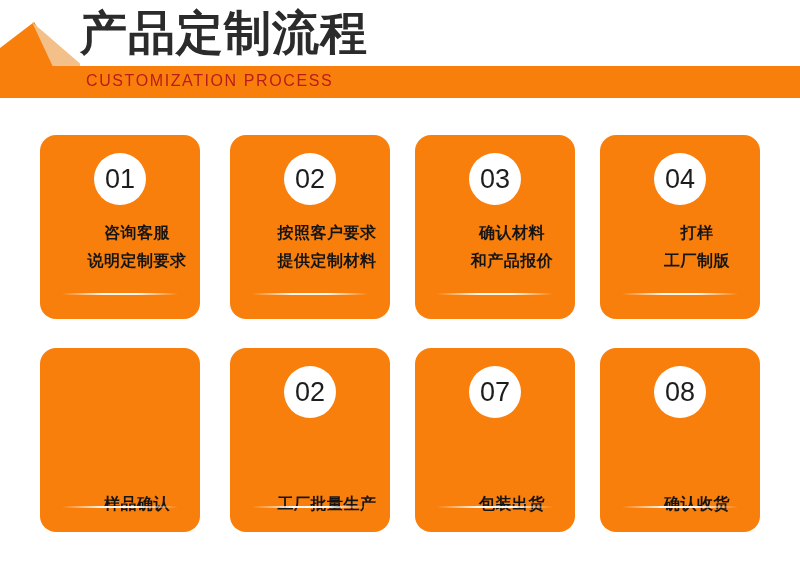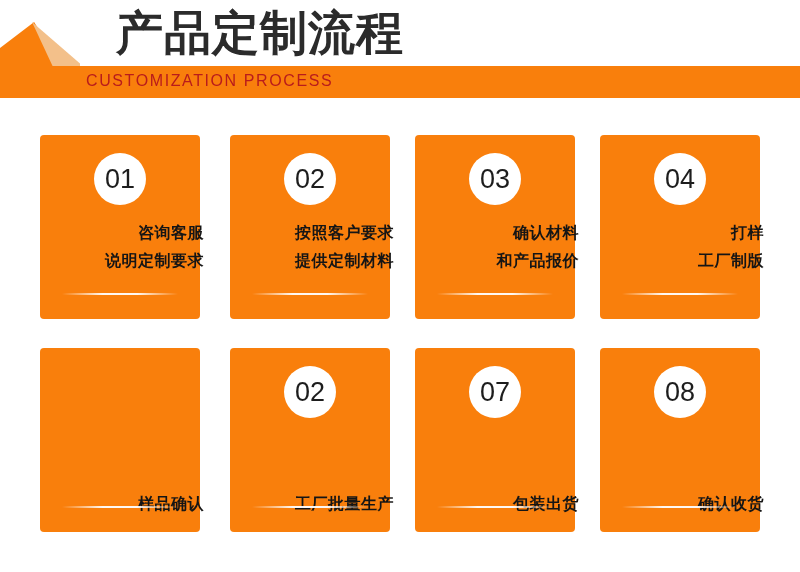--- a/index.html
+++ b/index.html
@@ -25,21 +25,20 @@
   .header-title {
     position: absolute;
     left: 80px;
     top: 2px;
     font-size: 47px;
     font-weight: bold;
     color: #2b2b2b;
     letter-spacing: 1px;
     line-height: 62px;
     white-space: nowrap;
-    margin-left: 36px;
   }
 
   
   .flag-triangle {
     position: absolute;
     left: 0;
     top: 22px;
     width: 62px;
     height: 45px;
     background: #f97f0c;
@@ -91,21 +90,21 @@
     height: 184px;
   }
   .card-row.row-top { top: 35px; }
   .card-row.row-bottom { top: 248px; }
 
   .card {
     position: absolute;
     width: 160px;
     height: 184px;
     background: #f97f0c;
-    border-radius: 4px;
+    border-radius: 16px;
     box-sizing: border-box;
   }
   .card:nth-child(1) { left: 40px; }
   .card:nth-child(2) { left: 230px; padding-left: 36px; }
   .card:nth-child(3) { left: 415px; }
   .card:nth-child(4) { left: 600px; }
 
   .card-num-circle {
     position: absolute;
     left: 50%;
@@ -122,23 +121,23 @@
   .card-num {
     font-size: 27px;
     color: #1d1d1d;
     font-weight: normal;
     line-height: 1;
     letter-spacing: 0px;
   }
 
   .card-text {
     position: absolute;
-    left: 4px;
+    left: 17px;
     width: 100%;
-    text-align: right;
+    text-align: center;
     color: #151515;
     font-size: 16px;
     font-weight: bold;
     line-height: 28px;
     letter-spacing: 0.5px;
   }
   .card-text.two-line { top: 84px; }
   .card-text.one-line { top: 107px; margin-top: 35px; }
 
   .card-divider {

